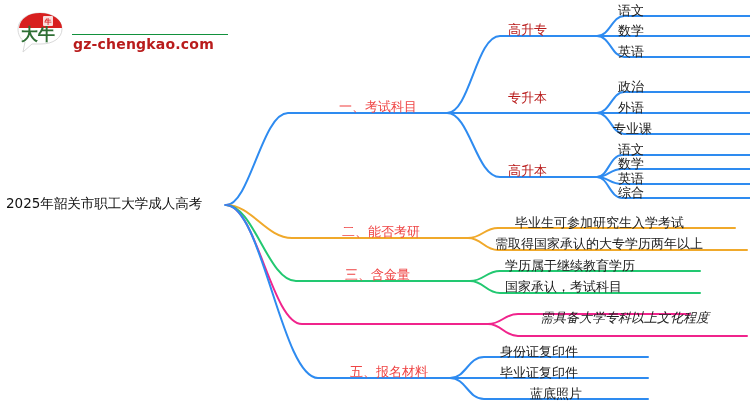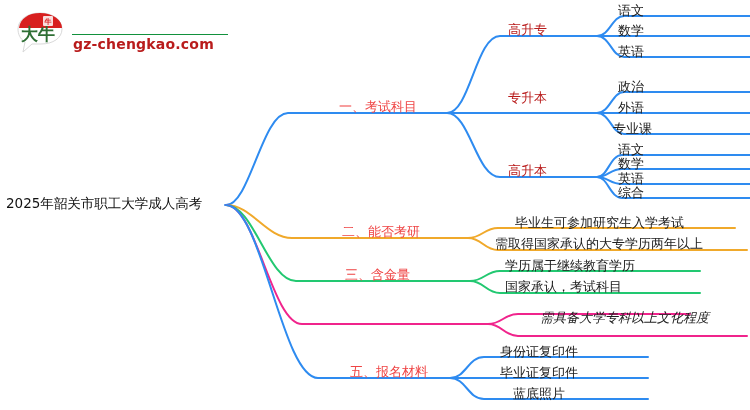--- a/index.html
+++ b/index.html
@@ -185,15 +185,15 @@
 
   <div class="node node-main" style="left:345px; top:268px;">三、含金量</div>
   <div class="node node-leaf" style="left:505px; top:259px;">学历属于继续教育学历</div>
   <div class="node node-leaf" style="left:505px; top:280px;">国家承认，考试科目</div>
 
   <div class="node node-leaf" style="left:540px; top:311px;font-style:italic;">需具备大学专科以上文化程度</div>
 
   <div class="node node-main" style="left:350px; top:365px;">五、报名材料</div>
   <div class="node node-leaf" style="left:500px; top:345px;">身份证复印件</div>
   <div class="node node-leaf" style="left:500px; top:366px;">毕业证复印件</div>
-  <div class="node node-leaf" style="left:513px; top:387px;">蓝底照片</div>
+  <div class="node node-leaf" style="left:530px; top:387px;">蓝底照片</div>
 
 </div>
 
 </body></html>

